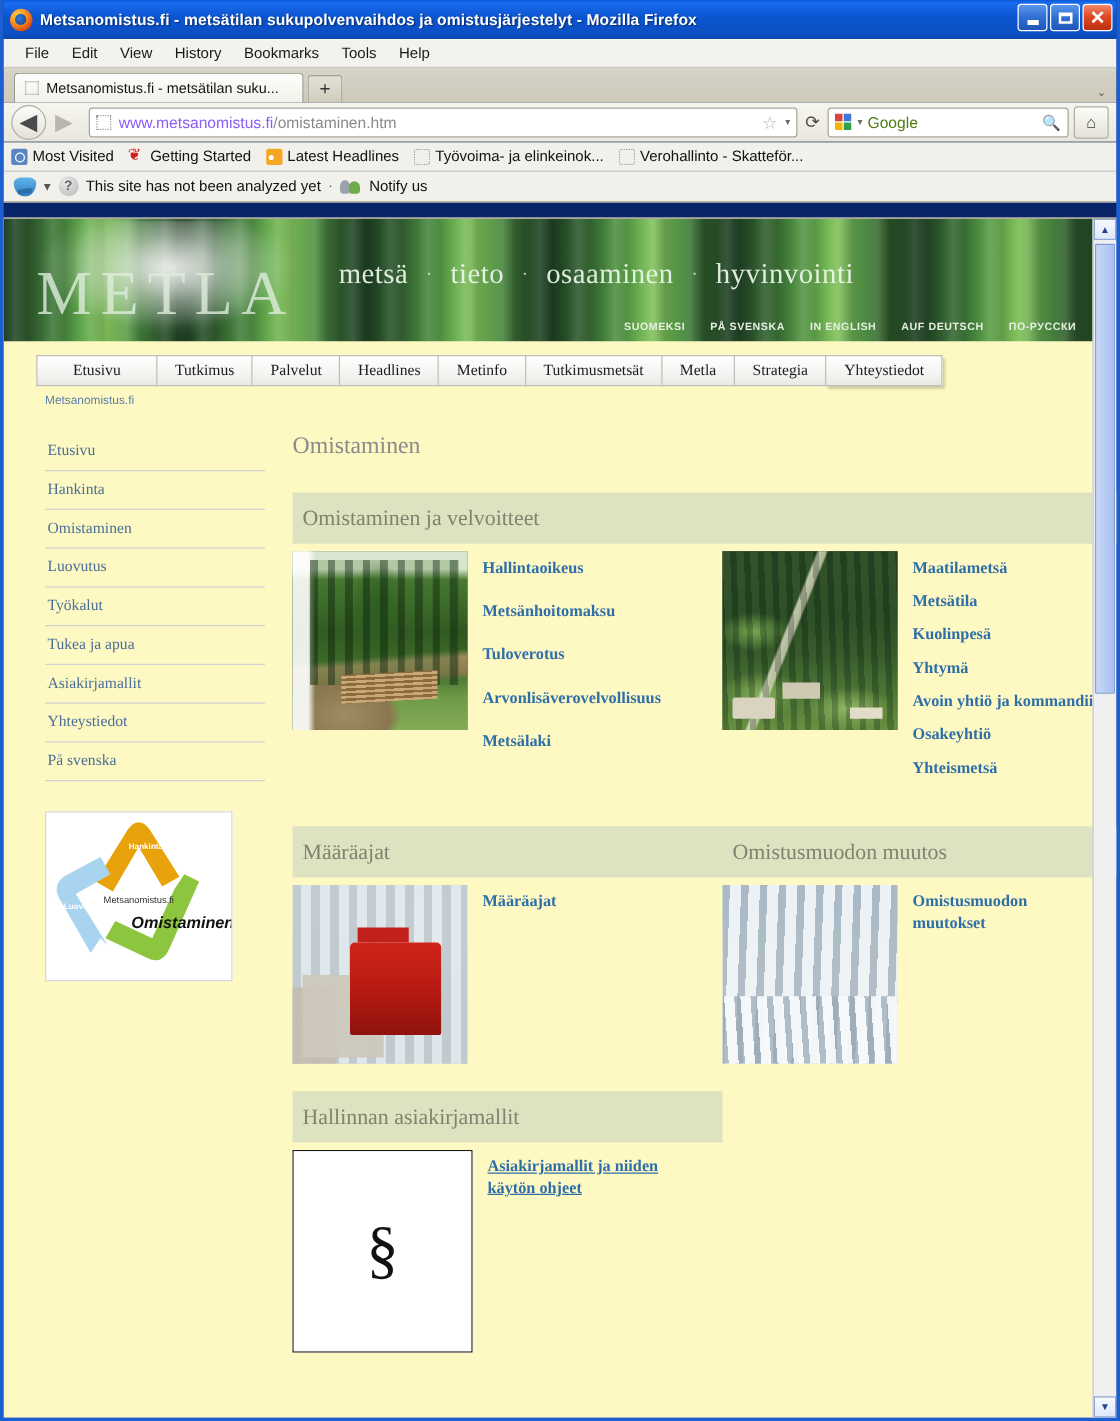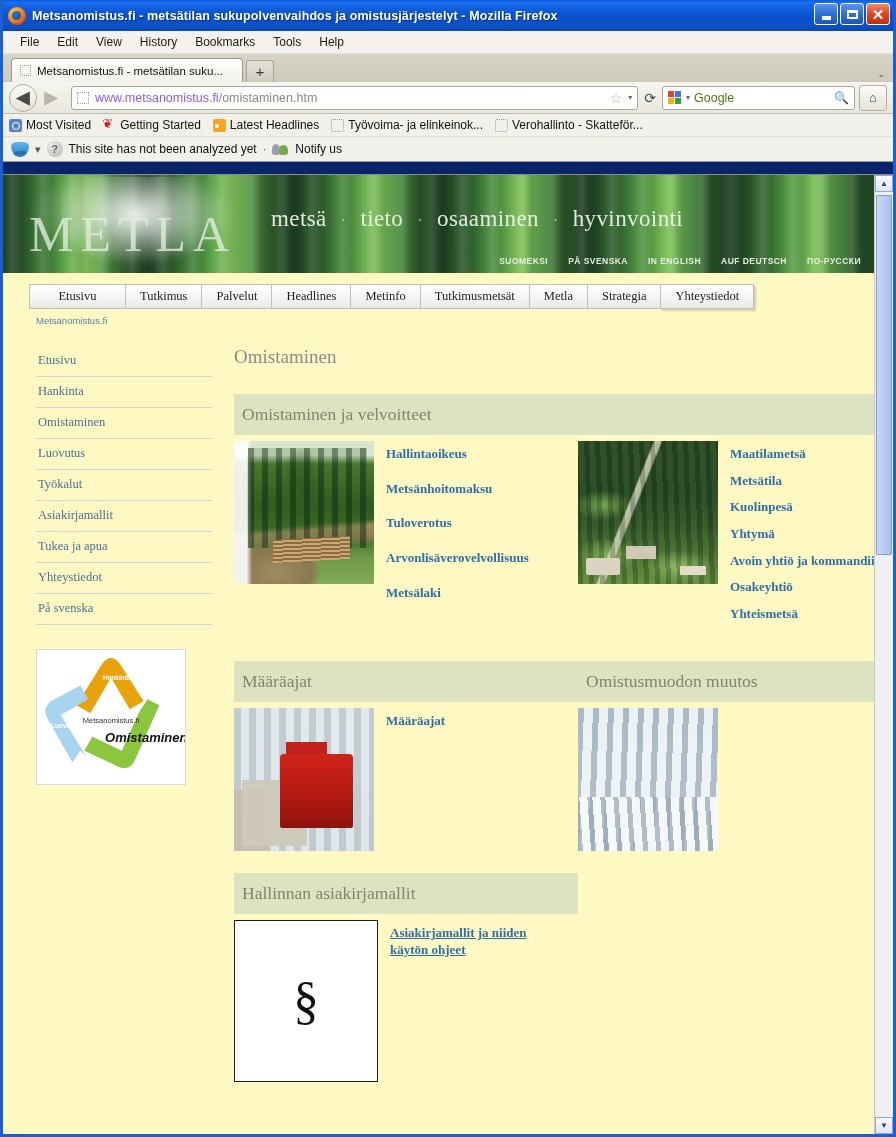--- a/index.html
+++ b/index.html
@@ -533,22 +533,22 @@
       <div class="breadcrumb">Metsanomistus.fi</div>
 
       <div class="content">
 
         <div class="sidebar">
           <a class="side-link">Etusivu</a>
           <a class="side-link">Hankinta</a>
           <a class="side-link">Omistaminen</a>
           <a class="side-link">Luovutus</a>
           <a class="side-link">Työkalut</a>
+          <a class="side-link">Tukea ja apua</a>
           <a class="side-link">Asiakirjamallit</a>
-          <a class="side-link">Tukea ja apua</a>
           <a class="side-link">Yhteystiedot</a>
           <a class="side-link">På svenska</a>
 
           <div class="side-img">
             <svg class="cycle" viewBox="0 0 150 136">
               <path d="M40 56 L66 14 Q75 2 84 14 L108 52 L94 60 L75 28 L54 64 Z" fill="#e8a30c"></path>
               <path d="M112 50 L124 56 L100 110 Q94 124 82 118 L48 102 L56 88 L86 102 L104 62 Z" fill="#8cc63f"></path>
               <path d="M44 102 L36 114 L12 72 Q4 60 14 52 L44 36 L52 50 L24 66 L50 108 Z" fill="#a8d4f0"></path>
             </svg>
             <div class="cycle-center">
@@ -605,20 +605,23 @@
                 <span class="ph ph-truck"></span>
               </div>
               <div class="links">
                 <a>Määräajat</a>
               </div>
             </div>
             <div class="col">
               <div class="thumb">
                 <span class="ph ph-snowtrees"></span>
               </div>
+              <div class="links">
+                <a style="max-width:120px;">Omistusmuodon muutokset</a>
+              </div>
             </div>
           </div>
 
           <div class="band narrow" style="margin-top:22px;">
             <div class="bcell c1">Hallinnan asiakirjamallit</div>
           </div>
           <div class="row">
             <div class="col">
               <div class="thumb framed" style="width:144px;flex:0 0 144px;">
                 <span class="ph ph-para">

